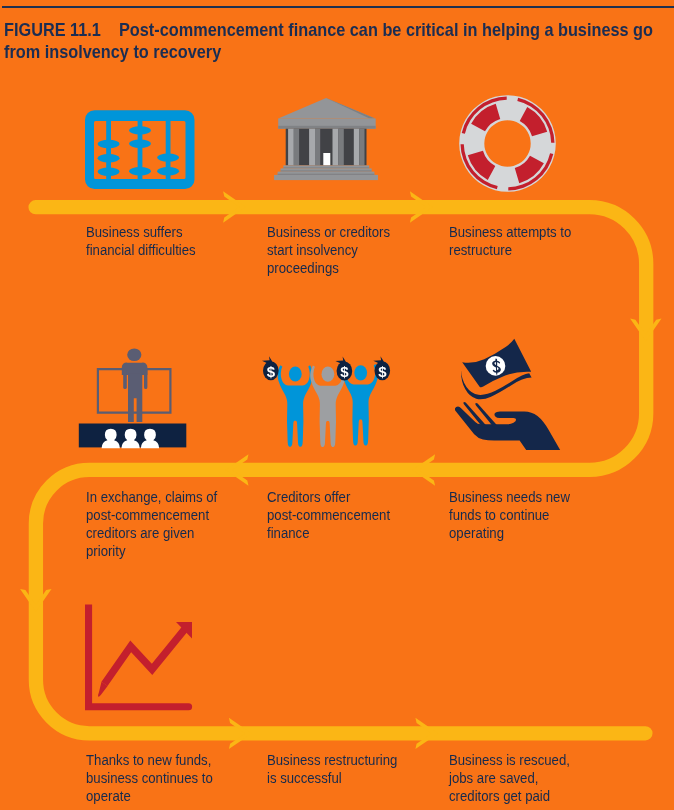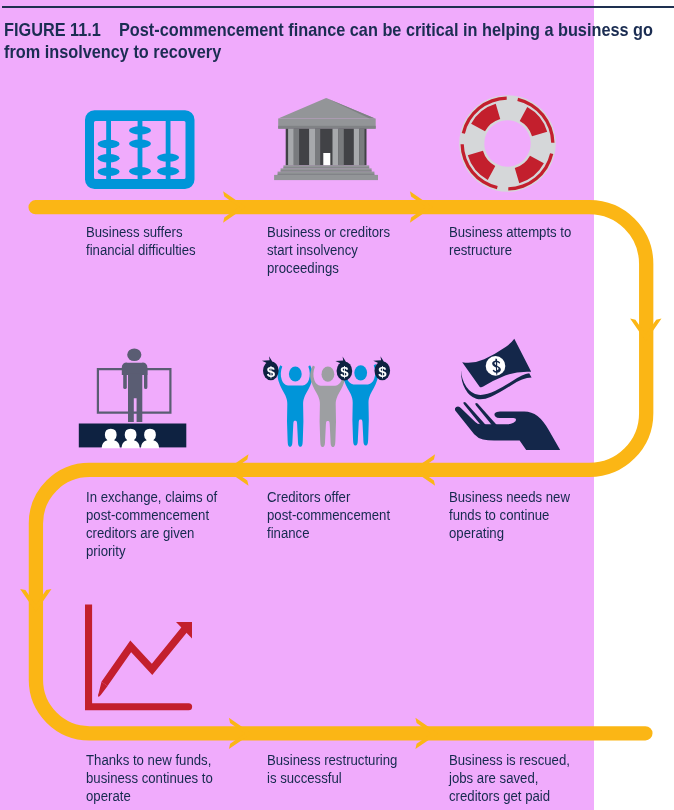--- a/index.html
+++ b/index.html
@@ -1,18 +1,18 @@
 <!DOCTYPE html>
 <html><head>
 <meta charset="utf-8">
 <style>
   html,body{margin:0;padding:0;background:#fff;}
   body{width:674px;height:810px;font-family:"Liberation Sans",sans-serif;overflow:hidden;
        -webkit-font-smoothing:antialiased;}
-  #page{position:relative;width:594px;height:810px;background:#f0abfc;}
+  #page{position:relative;width:674px;height:810px;background:#f97316;}
   .rule{position:absolute;left:2px;top:6.4px;width:672px;height:1.7px;background:#1e3050;}
   .caption{position:absolute;left:4px;top:18.8px;width:780px;font-size:18.6px;font-weight:700;
            line-height:21.7px;color:#1b2d52;transform:scaleX(0.876);transform-origin:left top;}
   #flowsvg{position:absolute;left:0;top:0;}
   .iconwrap{position:absolute;}
   .lbl{position:absolute;font-size:15.2px;line-height:18.05px;color:#152a4e;white-space:pre-line;
        transform:scaleX(0.868);transform-origin:left top;}
 </style>
 </head>
 <body>

